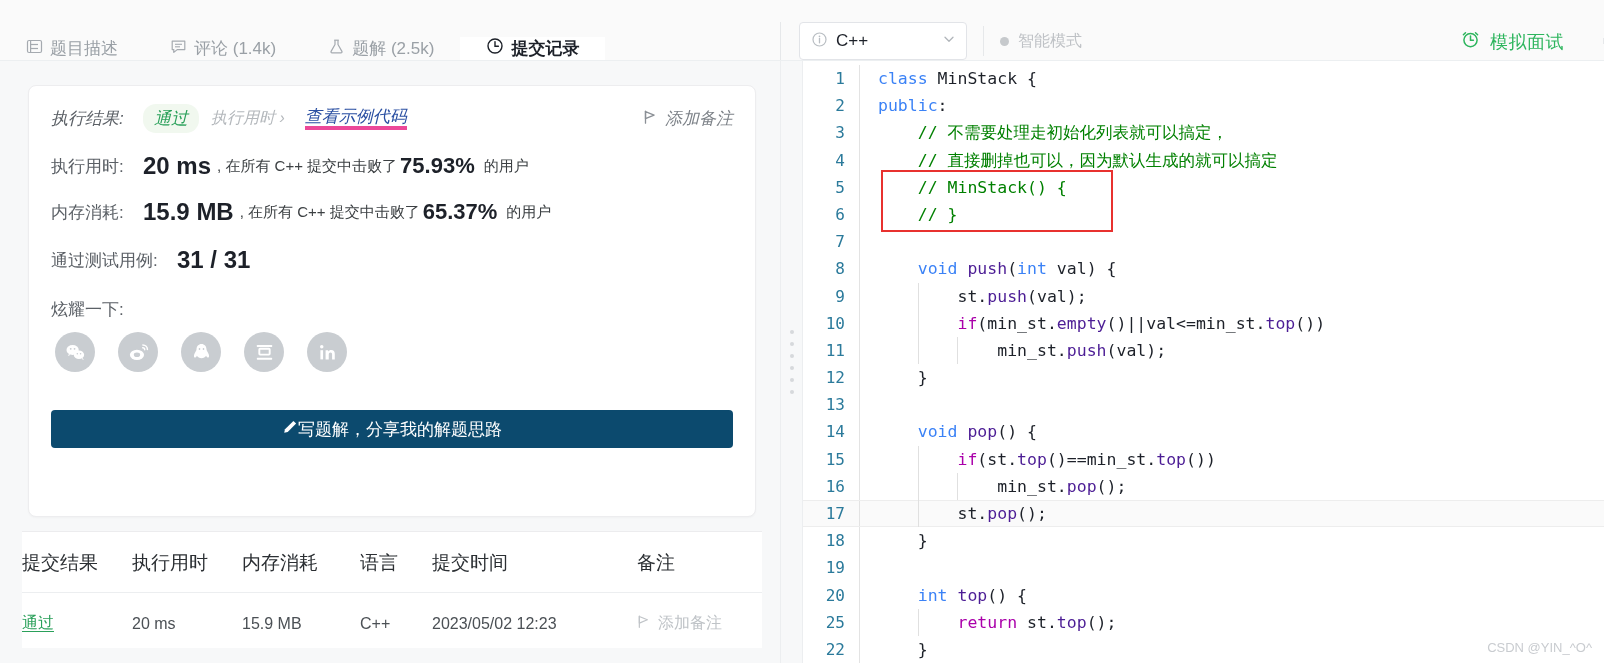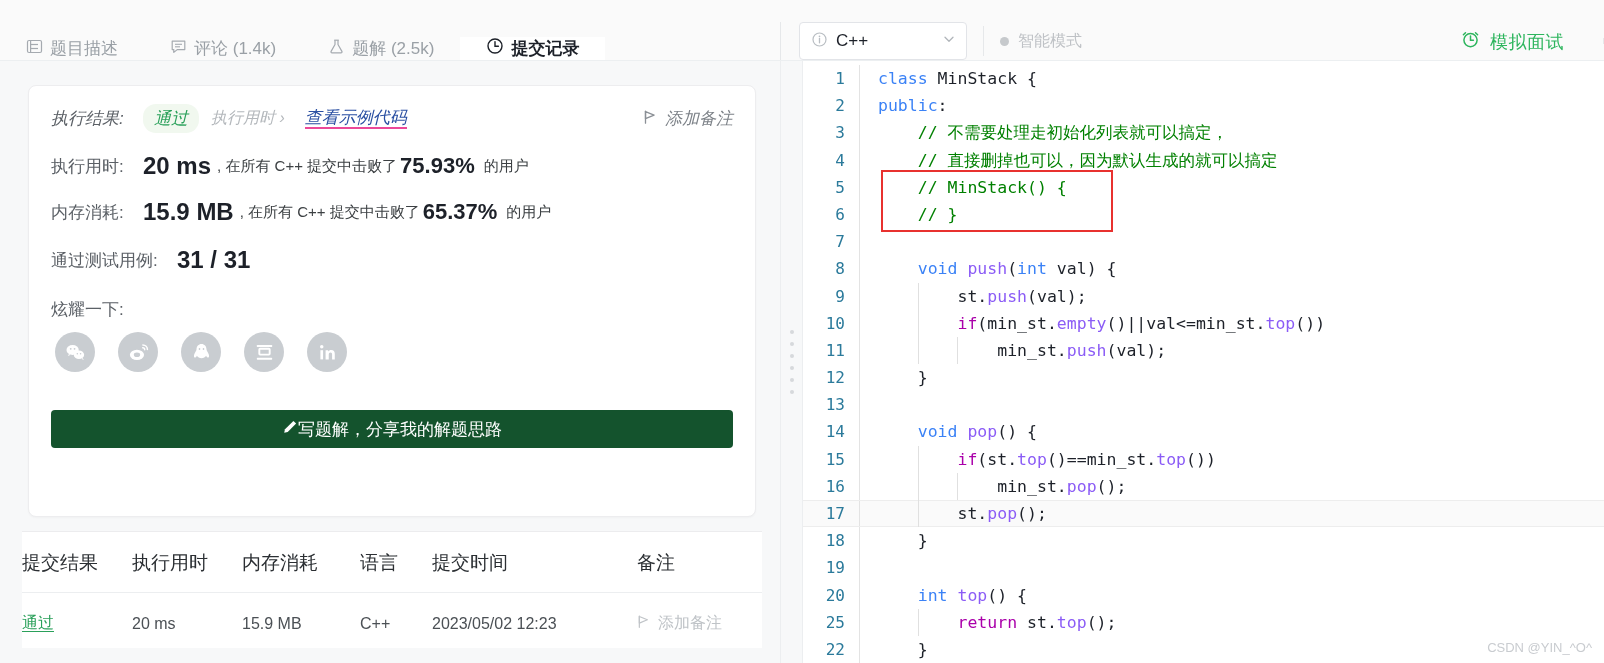--- a/index.html
+++ b/index.html
@@ -88,42 +88,42 @@
   }
   .row { display:flex; align-items:center; }
   .rlabel { font-size:17px; color:#5b6066; width:92px; }
   .r1 { position:absolute; left:22px; top:18px; right:22px;font-style:italic; }
   .badge-pass {
     font-size:17px; color:#2aa05a; background:#f1f8ef;
     border-radius:13px; padding:3px 11px; font-weight:500;
   }
   .link-gray { font-size:16px; color:#b4b8bc; margin-left:12px; cursor:pointer; white-space:nowrap;}
   .link-blue { font-size:17px; color:#2a4fa2; margin-left:20px; cursor:pointer;
-               border-bottom:2px solid #ec4899; line-height:1.15;}
+               border-bottom:4px solid #ec4899; line-height:1.15;}
   .add-note-top { margin-left:auto; display:flex; align-items:center; gap:7px; cursor:pointer; }
   .add-note-top .txt { font-size:17px; color:#7d8288; }
 
   .r2 { position:absolute; left:22px; top:66px; }
   .r3 { position:absolute; left:22px; top:112px; }
   .r4 { position:absolute; left:22px; top:160px; }
   .bignum { font-size:24px; font-weight:700; color:#1d2129; font-family:"Liberation Sans",sans-serif;}
   .restxt { font-size:15px; color:#3c4043; margin-left:6px; }
   .pct { font-size:22px; font-weight:700; color:#1d2129; margin:0 3px; }
 
   .r5 { position:absolute; left:22px; top:212px; font-size:17px; color:#5b6066; }
   .socials { position:absolute; left:26px; top:246px; display:flex; gap:23px; }
   .soc {
     width:40px; height:40px; border-radius:50%; background:#c9cdd1;
     display:flex; align-items:center; justify-content:center; cursor:pointer;
   }
   .soc svg { display:block; }
 
   .write-btn {
     position:absolute; left:22px; right:22px; top:324px; height:38px;
-    background:#14532d; border-radius:4px;
+    background:#0c4a6e; border-radius:4px;
     display:flex; align-items:center; justify-content:center; gap:0;
     cursor:pointer;
   }
   .write-btn .wtxt { color:#fff; font-size:17px; }
 
   .history-card {
     position:absolute; left:22px; top:470px; width:740px;
     background:#fff; border-top:1px solid #ececee;
   }
   table.hist { width:100%; border-collapse:collapse; table-layout:fixed; }
@@ -171,21 +171,21 @@
   .gutterline { width:1px; background:#e3e3e3; align-self:stretch; margin-right:0; }
   .ctext { padding-left:18px; position:relative; }
   .ind { display:inline-block; position:relative; }
   .guide { position:absolute; top:0; bottom:0; width:1px; background:#e0e0e0; }
 
   
   .k  { color:#3b82f6; }      
   .km { color:#aa00aa; }      
   .cm { color:#008000; }      
   .id { color:#1d2129; }      
-  .fn { color:#8b5cf6; }      
+  .fn { color:#4c1d95; }      
   .op { color:#1d2129; }
 
   .redbox {
     position:absolute; left:78px; top:110px; width:232px; height:62px;
     border:2px solid #e8312f; pointer-events:none;
   }
   .watermark {
     position:absolute; right:12px; bottom:8px;
     font-size:13px; color:#c9ccd0;
     font-family:"Liberation Sans",sans-serif;

